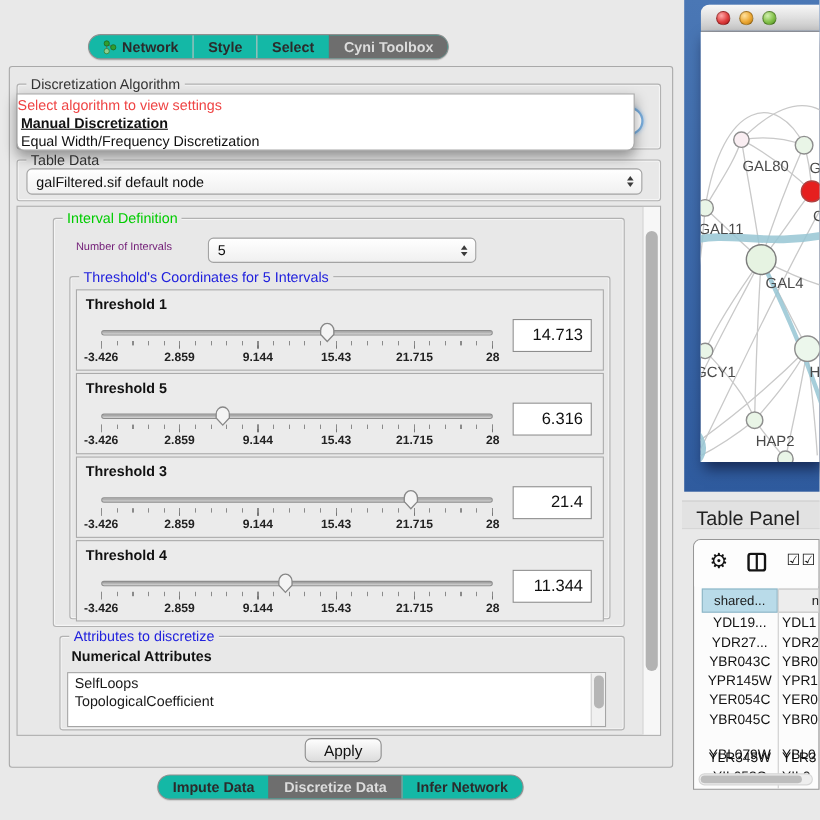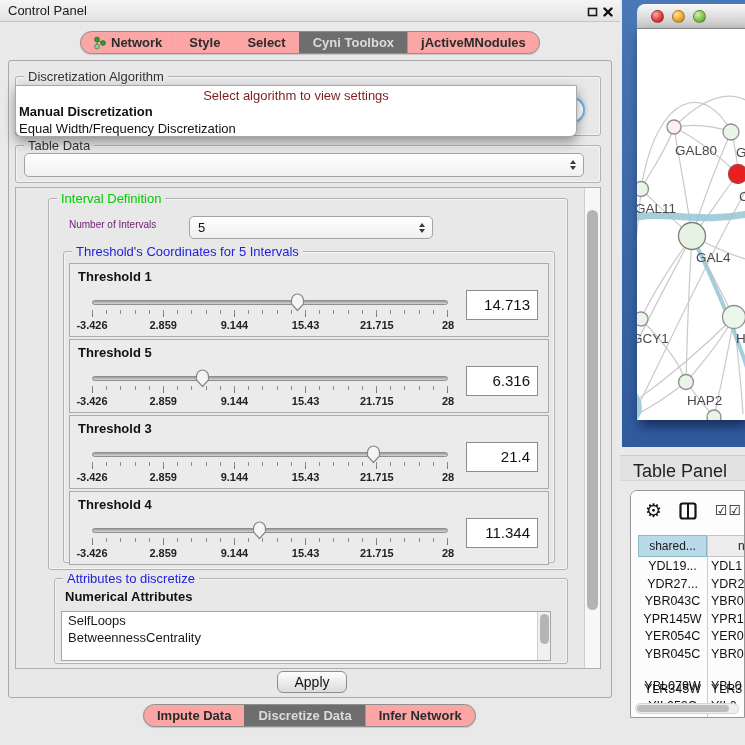--- a/index.html
+++ b/index.html
@@ -8,21 +8,21 @@
   .abs{position:absolute;}
 
   
   #control-panel{position:absolute;left:0;top:0;width:620px;height:745px;}
   .cp-titlebar{position:absolute;left:0;top:0;width:620px;height:22px;
     background:linear-gradient(#f5f5f5,#e3e3e3);border-bottom:1px solid #c6c6c6;}
   .cp-title{position:absolute;left:8px;top:3px;font-size:13px;color:#1a1a1a;}
   .cp-btn{position:absolute;top:5px;width:14px;height:13px;display:flex;align-items:center;justify-content:center;}
 
   .tabbar{position:absolute;display:flex;height:23px;border:1px solid #8f8f8f;
-    border-radius:12px;background:#fca5a5;overflow:hidden;box-shadow:0 1px 1px rgba(0,0,0,.15);}
+    border-radius:12px;background:#14b8a6;overflow:hidden;box-shadow:0 1px 1px rgba(0,0,0,.15);}
   .tab{display:flex;align-items:center;gap:5px;padding:0 13px;font-size:13px;font-weight:bold;
     color:#2b2b2b;border-left:1px solid #c2c2c2;white-space:nowrap;}
   .tab:first-child{border-left:none;}
   .tab.active{background:#6e6e6e;color:#dcdcdc;border-left-color:#6e6e6e;}
   .tab.active + .tab{border-left-color:#9a9a9a;}
   #top-tabbar{left:80px;top:31px;}
   #bottom-tabbar{left:143px;top:704px;}
 
   #cp-main{position:absolute;left:8px;top:60px;width:604px;height:638px;
     border:1px solid #a9a9a9;border-radius:3px;background:#e8e8e8;}
@@ -35,23 +35,23 @@
   .gt-blue{color:#2121dd;}
 
   
   #algo-combo{position:absolute;left:8px;top:20px;width:561px;height:26px;background:#fff;
     border:2px solid #79aede;border-radius:13px;box-shadow:0 0 4px #8db9e4;}
 
   
   #algo-popup{position:absolute;left:6px;top:24px;width:562px;height:52px;background:#fff;
     border:1px solid #a8a8a8;border-radius:0 0 7px 7px;box-shadow:0 5px 12px rgba(0,0,0,.38);
     z-index:50;font-size:13px;overflow:hidden;}
-  .popup-prompt{height:17px;line-height:17px;text-align:center;color:#7f1d1d;padding-top:1px;}
+  .popup-prompt{height:17px;line-height:17px;text-align:left;color:#ef4444;padding-top:1px;}
   .popup-item{height:17px;line-height:17px;padding-left:3px;color:#111;white-space:nowrap;}
-  .popup-item.bold{font-weight:bold;}
+  .popup-item.bold{font-weight:bold;text-decoration:underline;}
 
   .combo{position:absolute;background:linear-gradient(#ffffff,#f0f0f0);border:1px solid #a3a3a3;
     border-radius:5px;font-size:13px;color:#111;display:flex;align-items:center;padding-left:8px;}
   .spin{position:absolute;right:7px;top:50%;transform:translateY(-50%);display:flex;
     flex-direction:column;gap:2px;}
   .spin i{display:block;width:0;height:0;border-left:3.5px solid transparent;border-right:3.5px solid transparent;}
   .spin .up{border-bottom:4px solid #3a3a3a;}
   .spin .dn{border-top:4px solid #3a3a3a;}
 
   
@@ -118,34 +118,20 @@
   .t-c1{position:absolute;left:0;width:69px;text-align:center;}
   .t-c2{position:absolute;left:73px;white-space:nowrap;}
   .hscroll{position:absolute;left:4px;bottom:3px;width:104px;height:11px;background:#eee;
     border:1px solid #d5d5d5;border-radius:6px;}
   .hscroll i{position:absolute;left:1px;top:1px;width:92px;height:7px;background:#bdbdbd;border-radius:4px;}
 </style>
 </head>
 <body>
 
 <div id="control-panel">
-  <div class="cp-titlebar">
-    <span class="cp-title">Control Panel</span>
-    <span class="cp-btn" style="left:585px;">
-      <svg width="11" height="10">
-          <rect x="1.5" y="1.5" width="8" height="7" fill="none" stroke="#1a1a1a" stroke-width="1.6"></rect>
-        </svg>
-    </span>
-    <span class="cp-btn" style="left:601px;">
-      <svg width="10" height="10">
-          <line x1="1.5" y1="1.5" x2="8.5" y2="8.5" stroke="#111" stroke-width="2.4" stroke-linecap="round"></line>
-          <line x1="8.5" y1="1.5" x2="1.5" y2="8.5" stroke="#111" stroke-width="2.4" stroke-linecap="round"></line>
-        </svg>
-    </span>
-  </div>
 
   <div class="tabbar" id="top-tabbar">
     <span class="tab">
       <svg width="12" height="14">
           <line x1="3" y1="4" x2="3" y2="10" stroke="#6a6a6a" stroke-width="1"></line>
           <line x1="3" y1="4" x2="9" y2="7" stroke="#6a6a6a" stroke-width="1"></line>
           <circle cx="3" cy="3.5" r="2.4" fill="#2f9e2f" stroke="#1c661c" stroke-width=".7"></circle>
           <circle cx="3" cy="10.5" r="2.4" fill="#8fce8f" stroke="#2f7d2f" stroke-width=".7"></circle>
           <circle cx="9" cy="7" r="2.4" fill="#2f9e2f" stroke="#1c661c" stroke-width=".7"></circle>
         </svg>
@@ -153,41 +139,39 @@
     </span>
     <span class="tab">
         <span>Style</span>
       </span>
     <span class="tab">
         <span>Select</span>
       </span>
     <span class="tab active">
         <span>Cyni Toolbox</span>
       </span>
-    <span class="tab">
-        <span>jActiveMNodules</span>
-      </span>
   </div>
 
   <div id="cp-main">
 
     <div class="group" style="left:6px;top:15px;width:586px;height:60px;">
       <span class="group-title">Discretization Algorithm</span>
       <div id="algo-combo"></div>
     </div>
 
     <div id="algo-popup">
       <div class="popup-prompt">Select algorithm to view settings</div>
       <div class="popup-item bold">Manual Discretization</div>
       <div class="popup-item">Equal Width/Frequency Discretization</div>
     </div>
 
     <div class="group" style="left:6px;top:84px;width:586px;height:38px;">
       <span class="group-title">Table Data</span>
       <div class="combo" style="left:8px;top:7px;width:560px;height:24px;">
+        <span>galFiltered.sif default node</span>
         <span class="spin">
             <i class="up"></i>
             <i class="dn"></i>
           </span>
       </div>
     </div>
 
     <div id="scrollpane">
 
       <div class="group" style="left:32px;top:10px;width:520px;height:372px;">
@@ -292,21 +276,21 @@
             </div>
           </div>
         </div>
       </div>
 
       <div class="group" style="left:38px;top:390px;width:514px;height:86px;">
         <span class="group-title gt-blue">Attributes to discretize</span>
         <span class="abs" style="left:10px;top:10px;font-size:13px;font-weight:bold;color:#111;">Numerical Attributes</span>
         <div id="attr-list">
           <div class="row">SelfLoops</div>
-          <div class="row">BetweennessCentrality</div>
+          <div class="row">TopologicalCoefficient</div>
           <div class="vs">
               <i></i>
             </div>
         </div>
       </div>
 
       <div class="vscroll">
         <div class="thumb" style="top:22px;height:400px;"></div>
       </div>
     </div>

